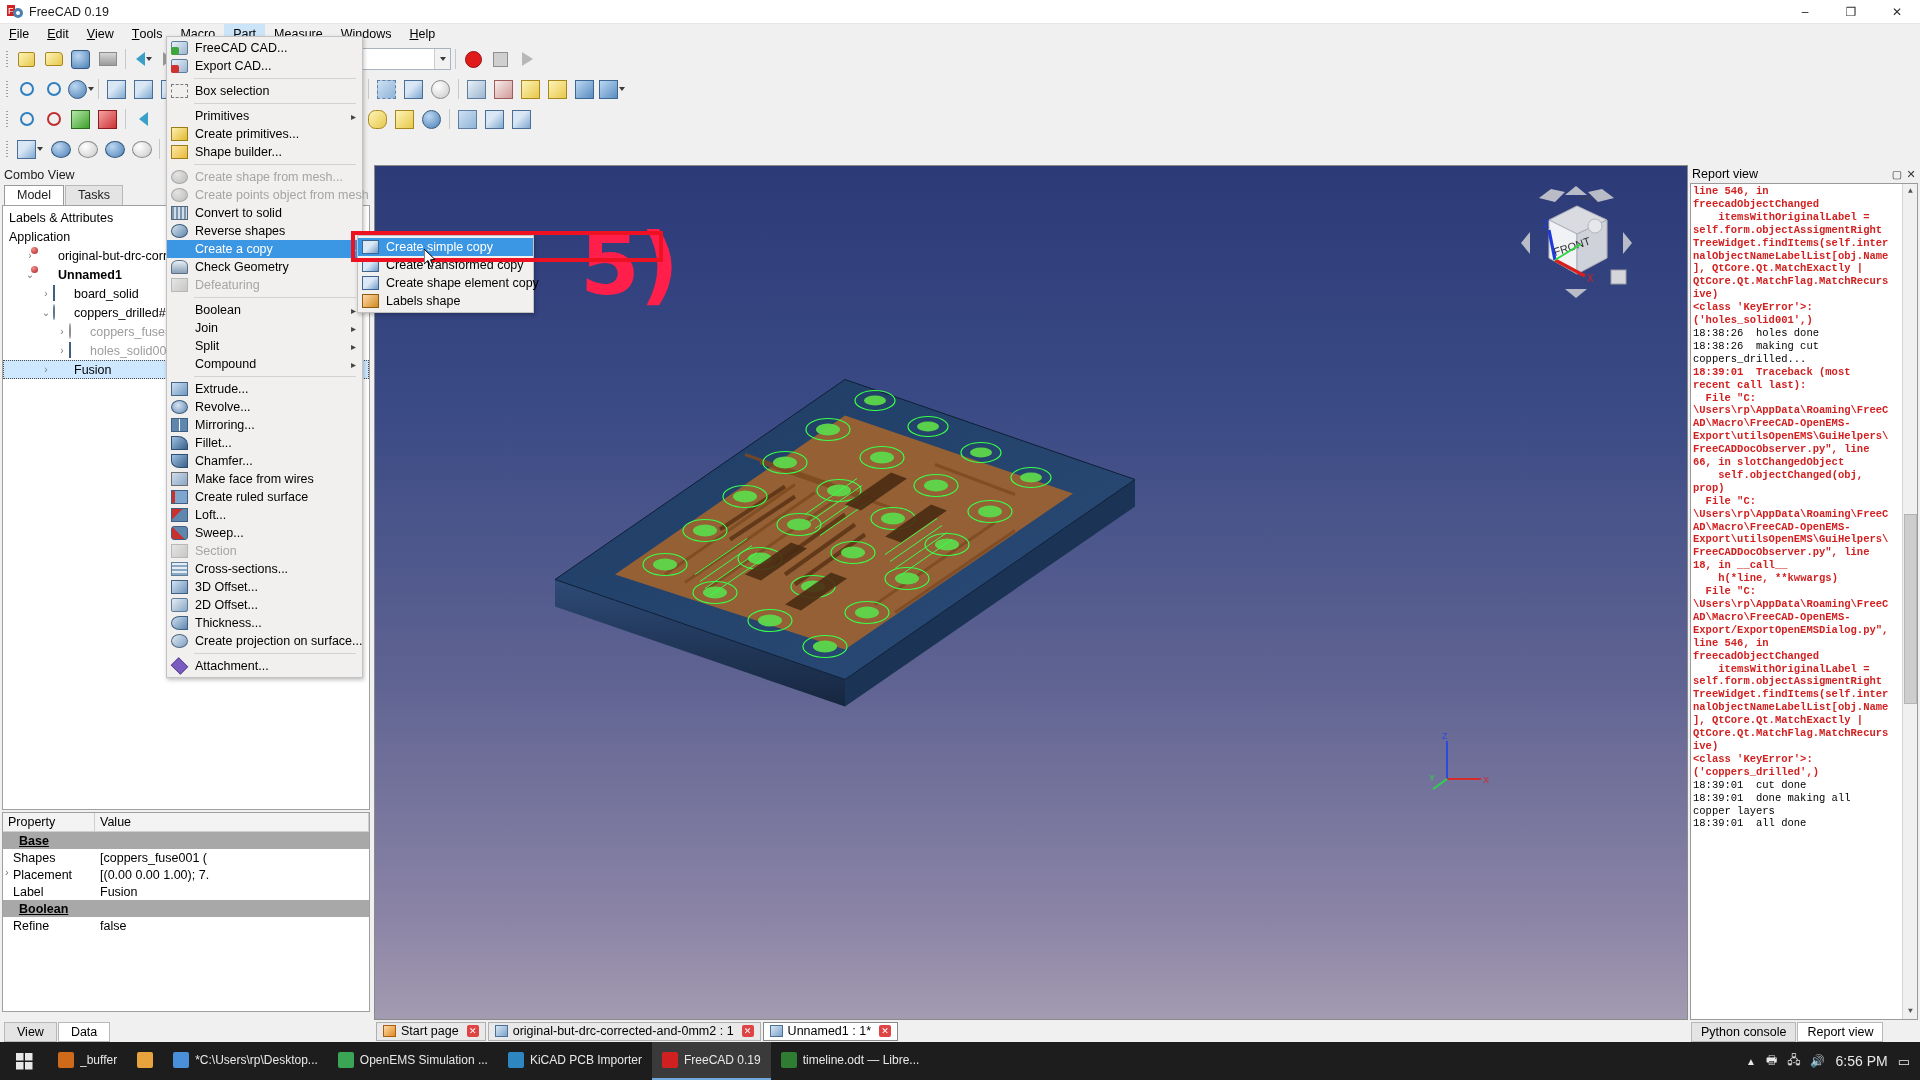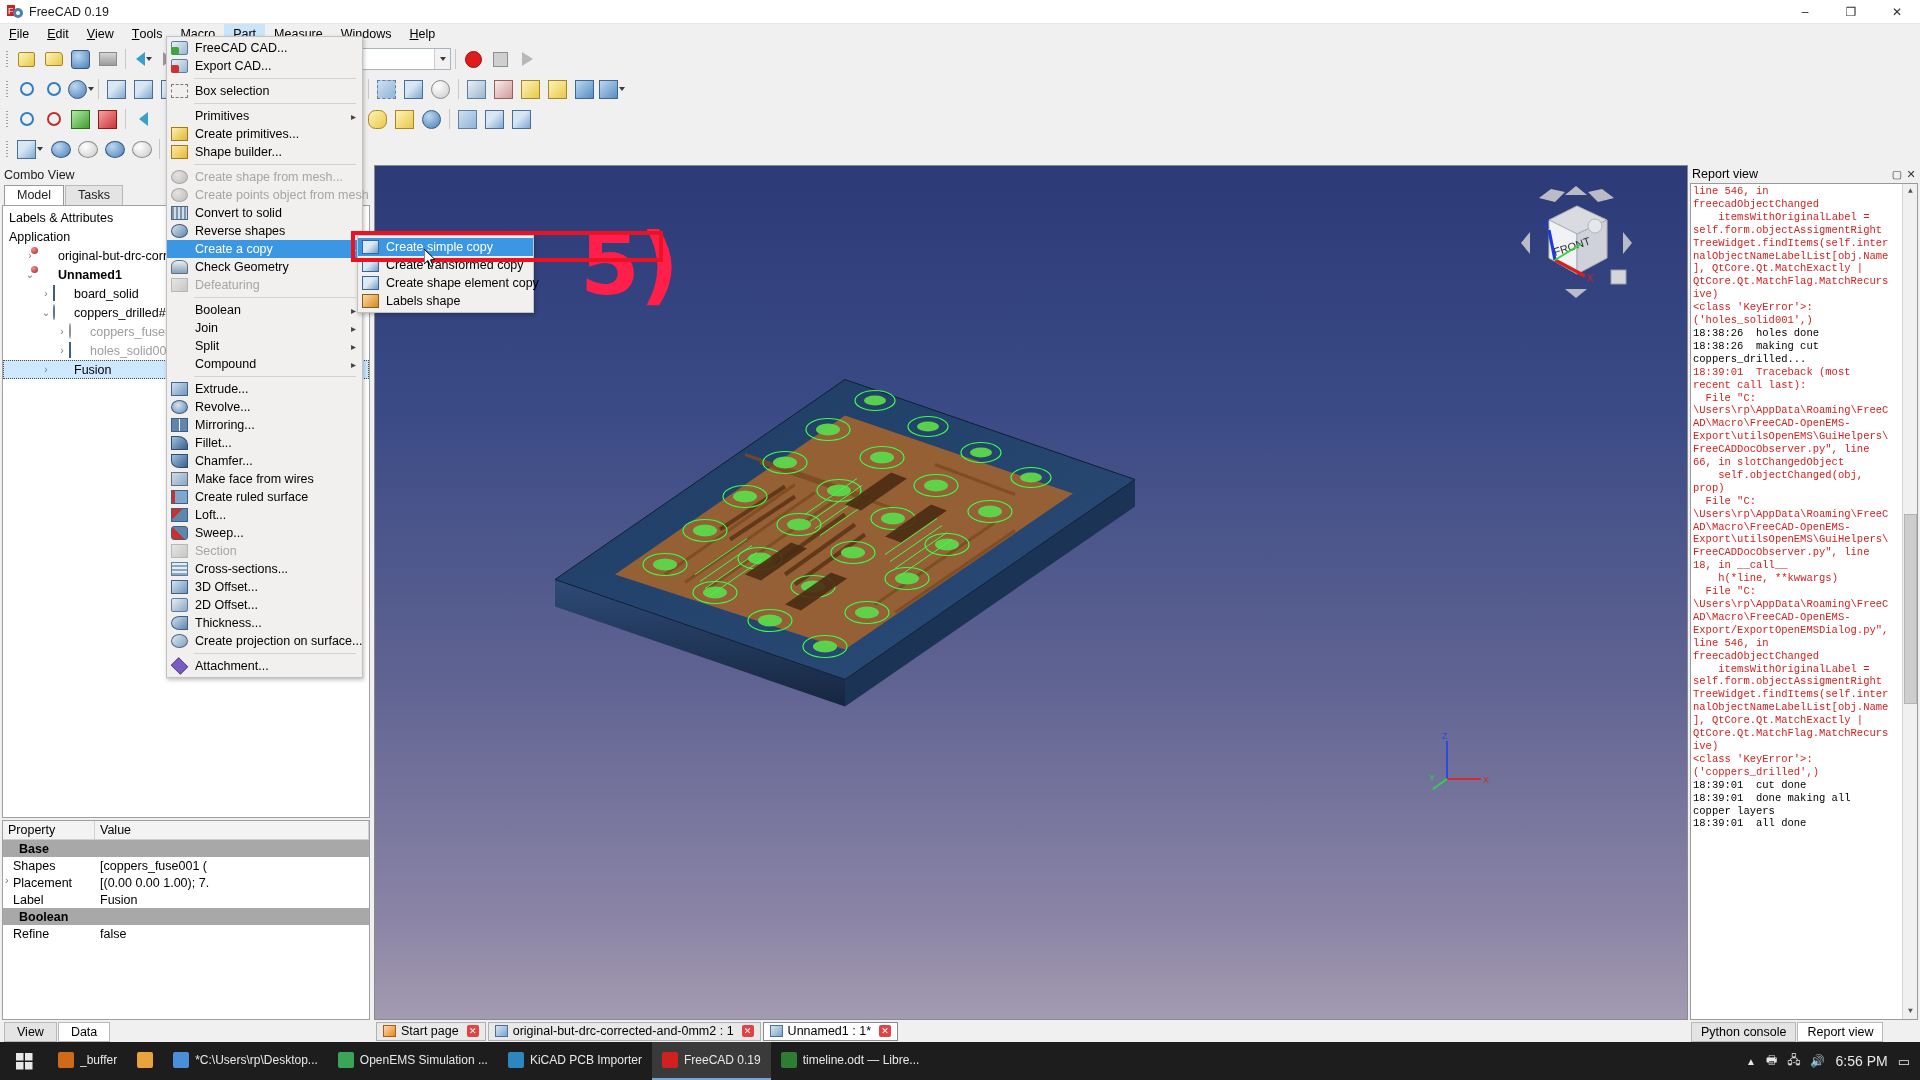--- a/index.html
+++ b/index.html
@@ -107,29 +107,29 @@
   .tnode.sel { background: #cde8ff; }
   .tnode.sel.focus { outline: 1px dotted #4a4a4a; outline-offset:-1px;}
 
   .doc-ic { background: radial-gradient(circle at 30% 35%, #9fc4e8, #2f6fae); border-radius:3px 3px 6px 3px; width:15px;height:14px; position:relative;}
   .doc-ic::after{content:'';position:absolute;right:-1px;top:-1px;width:7px;height:7px;border-radius:50%;background:radial-gradient(circle at 35% 30%,#f08f8f,#b02020);}
   .solid-ic { width:15px;height:13px;background:linear-gradient(135deg,#cfe1f0,#6d92b5);border:1px solid #3f5f80;}
   .cyl-ic { width:15px;height:12px;border-radius:50%/40%;background:linear-gradient(135deg,#e8eef5,#9ab2c9);border:1px solid #5d768c;}
   .blue-ic { width:14px;height:14px;border-radius:50%;background:radial-gradient(circle at 35% 30%,#8fc0ec,#2e6ba8);}
   .gray-ic { width:14px;height:12px;border-radius:50%/45%;background:linear-gradient(135deg,#e2e2e2,#a9a9a9);border:1px solid #8d8d8d;}
 
-  .prop-area { height: 200px; flex: 0 0 200px; display: flex; flex-direction: column; margin: 2px 2px 0 2px;}
+  .prop-area { height: 200px; flex: 0 0 200px; display: flex; flex-direction: column; margin: 2px 2px 8px 2px;}
   .prop-table { flex: 1 1 auto; background: #fff; border: 1px solid #a0a0a0; font-size: 12.5px; overflow:hidden;}
   .prop-head { display: flex; height: 19px; background: #f3f3f3; border-bottom: 1px solid #cfcfcf;}
   .prop-head div { padding: 2px 5px; border-right: 1px solid #cfcfcf; }
   .pc1 { width: 92px; flex: 0 0 92px; }
   .pc2 { flex: 1 1 auto; }
   .prow { display: flex; height: 17px; align-items: center; }
   .prow.group { background: #a8a8a8; font-weight: bold; }
-  .prow.group .pc1 { padding-left: 16px; }
+  .prow.group .pc1 { padding-left: 16px; text-decoration: underline; }
   .prow .pc1, .prow .pc2 { padding: 0 5px; overflow: hidden; white-space: nowrap; }
   .prow .pc1 { padding-left: 10px; }
   .prow.has-exp .pc1 { position: relative; }
   .prow.has-exp .pc1::before { content:'›'; position:absolute; left:2px; top:-2px; color:#777; font-size:11px;}
   .bottom-tabs { height: 20px; display: flex; align-items: flex-start; padding-left: 4px; margin-top:2px;}
   .btab { font-size: 12.5px; padding: 2px 12px; border: 1px solid #b8b8b8; background: #e4e4e4; margin-right: 1px; }
   .btab.sel { background: #fff; }
 
   
   .view3d {
@@ -159,21 +159,21 @@
   .right { width: 232px; flex: 0 0 232px; display: flex; flex-direction: column; background: #f0f0f0; }
   .rv-head { height: 18px; display: flex; align-items: center; font-size: 12.5px; padding-left: 4px; }
   .rv-head .rv-btns { margin-left: auto; display: flex; gap: 2px; padding-right: 3px; }
   .rv-head .rv-btns span { font-size: 11px; color: #333; width:12px; text-align:center;}
   .rv-body {
     flex: 1 1 auto; background: #fff; border: 1px solid #9a9a9a; margin: 0 2px;
     font-family: "Liberation Mono", monospace; font-size: 10.5px; line-height: 12.9px;
     overflow: hidden; position: relative; padding: 1px 2px 0 2px;
   }
   .rv-line { white-space: pre-wrap; word-break: break-all; }
-  .c-red { color: #d21f1f; }
+  .c-red { color: #d21f1f; font-weight: bold; }
   .c-black { color: #000; }
   .scrollbar { position: absolute; right: 0; top: 0; width: 15px; height: 100%; background: #f0f0f0; border-left:1px solid #d4d4d4;}
   .scrollbar .thumb { position:absolute; left:1px; width:13px; background:#cdcdcd; border:1px solid #b5b5b5;}
   .scrollbar .sb-ar { position:absolute; left:0; width:15px; height:15px; display:flex;align-items:center;justify-content:center;font-size:8px;color:#555;background:#f0f0f0;}
   .rtabs { height: 20px; display: flex; align-items: flex-start; padding-left: 3px; margin-top:2px;}
   .rtab { font-size: 12.5px; padding: 2px 9px; border: 1px solid #b8b8b8; background: #e4e4e4; margin-right: 1px;}
   .rtab.sel { background: #fff; }
 
   
   .statusbar {

